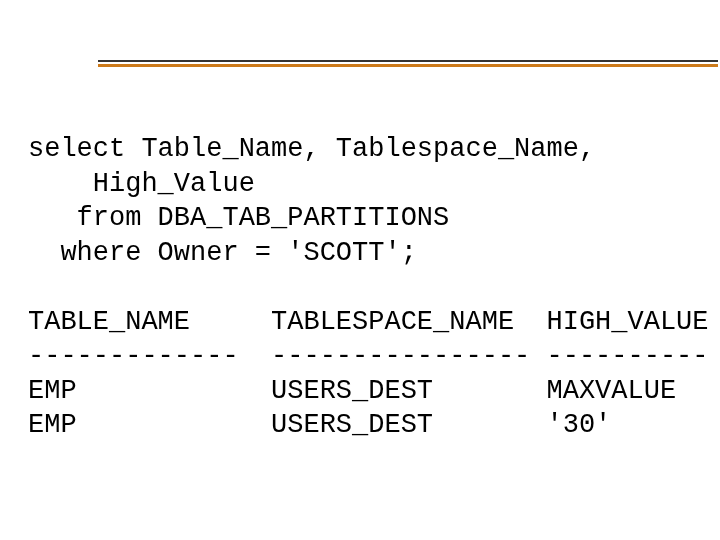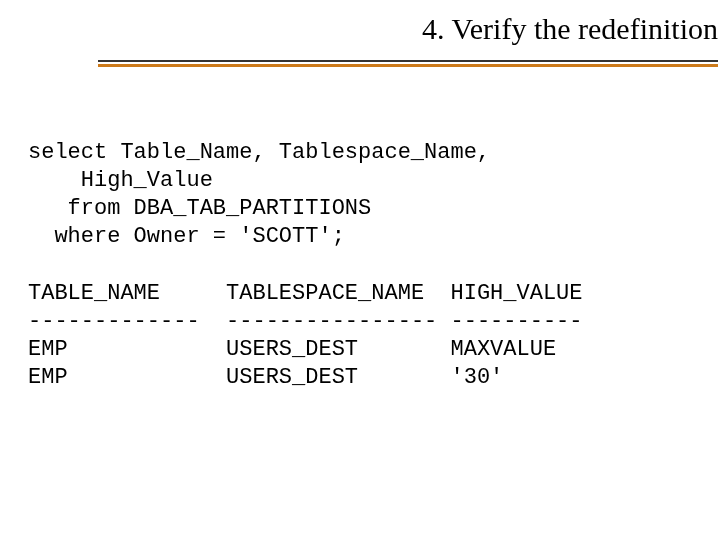--- a/index.html
+++ b/index.html
@@ -45,36 +45,35 @@
     height: 2px;
     background: #333333;
   }
   .rule-orange {
     height: 3px;
     background: #cc7a1a;
     margin-top: 2px;
   }
   .body {
     position: absolute;
-    top: 139px;
+    top: 132px;
     left: 28px;
     right: 20px;
     font-family: "Courier New", Courier, monospace;
-    font-size: 22px;
+    font-size: 27px;
     line-height: 1.28;
     white-space: pre;
   }
 </style>
 </head>
 <body>
 
 <div class="slide">
 
 
-  <div class="title">4. Verify the redefinition</div>
 
   <div class="rule-wrap">
     <div class="rule-dark"></div>
     <div class="rule-orange"></div>
   </div>
 
   <div class="body"><span>select Table_Name, Tablespace_Name,</span>
 <span>    High_Value</span>
 <span>   from DBA_TAB_PARTITIONS</span>
 <span>  where Owner = 'SCOTT';</span>

